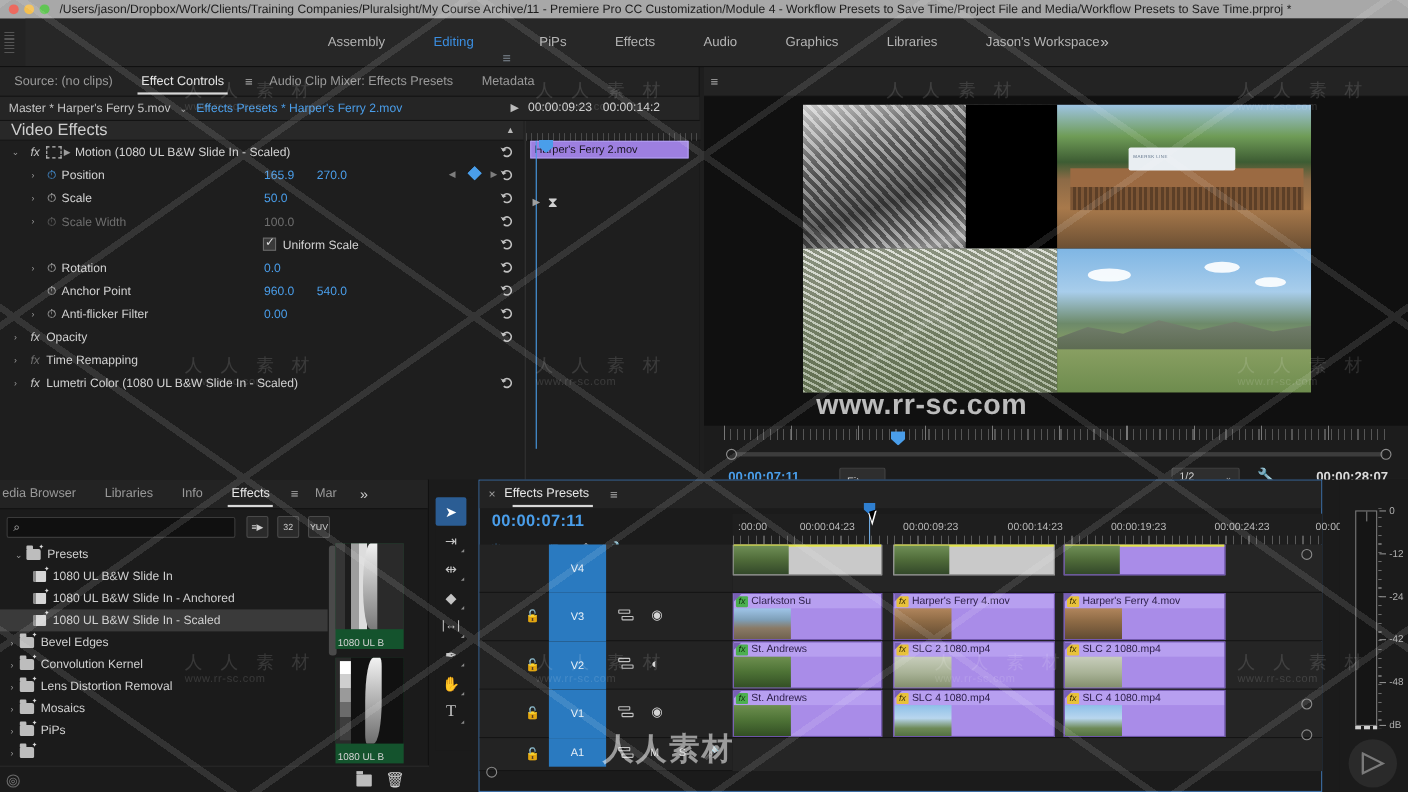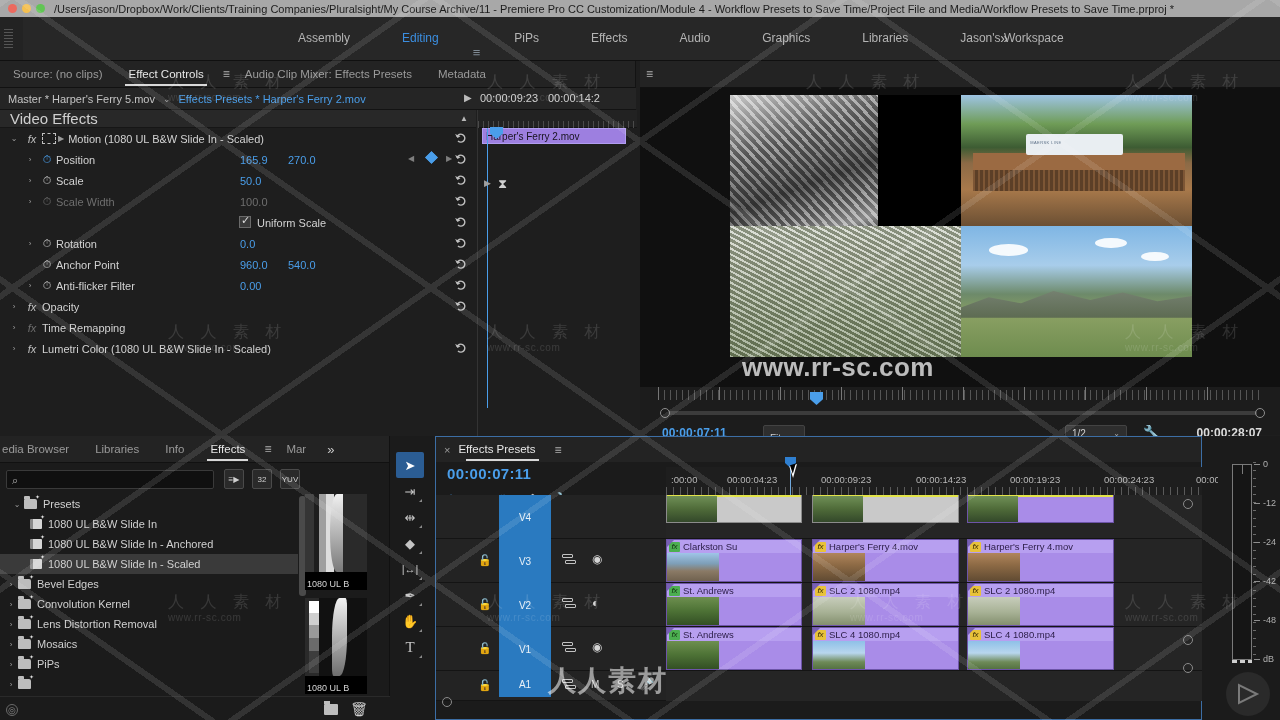--- a/index.html
+++ b/index.html
@@ -26,21 +26,21 @@
     margin-left: 9px; color:#1c1c1c; font-size: 11px;
     white-space: nowrap; overflow: hidden;
   }
 
   
   #workspacebar {
     position:absolute; left:0; top:17px; width:1280px; height:44px;
     background:#232323; border-bottom:1px solid #101010;
   }
   #ws-strip { position:absolute; left:23px; top:0; width:1257px; height:43px; background:#272727;}
-  #ws-tabs { position:absolute; left:276px; top:0; height:43px; display:flex; align-items:flex-end; gap:8px; }
+  #ws-tabs { position:absolute; left:276px; top:0; height:43px; display:flex; align-items:flex-end; gap:0; }
   .ws-tab {
     padding: 0 22px; height:43px; line-height:43px; font-size:12px; color:#b4b4b4;
     cursor:pointer; white-space:nowrap;
   }
   .ws-tab.active { color:#3b8ee0; }
   .ws-menu-icon { color:#7f8a94; font-size:13px; padding:0 4px; cursor:pointer;}
   #ws-overflow { position:absolute; right:272px; top:13px; color:#c0c0c0; font-size:14px; cursor:pointer;}
   #ws-left-grip { position:absolute; left:4px; top:12px; width:9px; height:20px;
     background: repeating-linear-gradient(to bottom, #555 0px, #555 1px, transparent 1px, transparent 3px); }
 
@@ -212,21 +212,21 @@
   .folder-ic::after{content:"✦"; position:absolute; right:-3px; top:-6px; color:#dedede; font-size:6px;}
   .preset-ic { width:12px; height:10px; background:#d6d6d6; margin-right:6px; border-radius:1px;
      position:relative; flex:none;
      background-image: linear-gradient(to right, #8a8a8a 0 3px, #d6d6d6 3px);}
   .preset-ic::after{content:"✦"; position:absolute; right:-3px; top:-6px; color:#dedede; font-size:6px;}
   .ind1 { padding-left:4px; } .ind2 { padding-left:30px; } .ind0 { padding-left:10px; }
 
   #eff-scrollv { position:absolute; left:299px; top:60px; width:7px; height:100px; background:#4a4a4a; border-radius:3px;}
 
   #eff-thumb-col { position:absolute; left:305px; top:58px; width:62px; height:210px; }
-  .eff-thumb { position:relative; width:62px; height:96px; background:#000000; margin-bottom:8px; }
+  .eff-thumb { position:relative; width:62px; height:96px; background:#14532d; margin-bottom:8px; }
   .eff-thumb .img { position:absolute; left:0; top:0; width:62px; height:78px; }
   .eff-thumb .cap { position:absolute; left:2px; bottom:1px; font-size:9px; color:#d5d5d5; white-space:nowrap;}
   .tgrad1 { background:
      linear-gradient(to right, #353535 0 14%, #1d1d1d 14% 22%, #9e9e9e 22% 34%, #dddddd 34% 46%, #2a2a2a 46% 100%);}
   .tgrad1::after{content:""; position:absolute; left:40%; top:0; width:22%; height:100%;
      background: linear-gradient(to bottom, #f0f0f0, #7a7a7a); border-radius:50% 0 0 50%;}
   .tgrad2 { background:
      linear-gradient(to right, #2a2a2a 0 22%, #111 22% 100%);}
   .tsteps { position:absolute; left:6%; top:4%; width:16%; height:92%;
      background: linear-gradient(to bottom,#ffffff 0 16%, #cfcfcf 16% 34%, #9a9a9a 34% 52%, #6b6b6b 52% 70%, #3d3d3d 70% 100%); }

